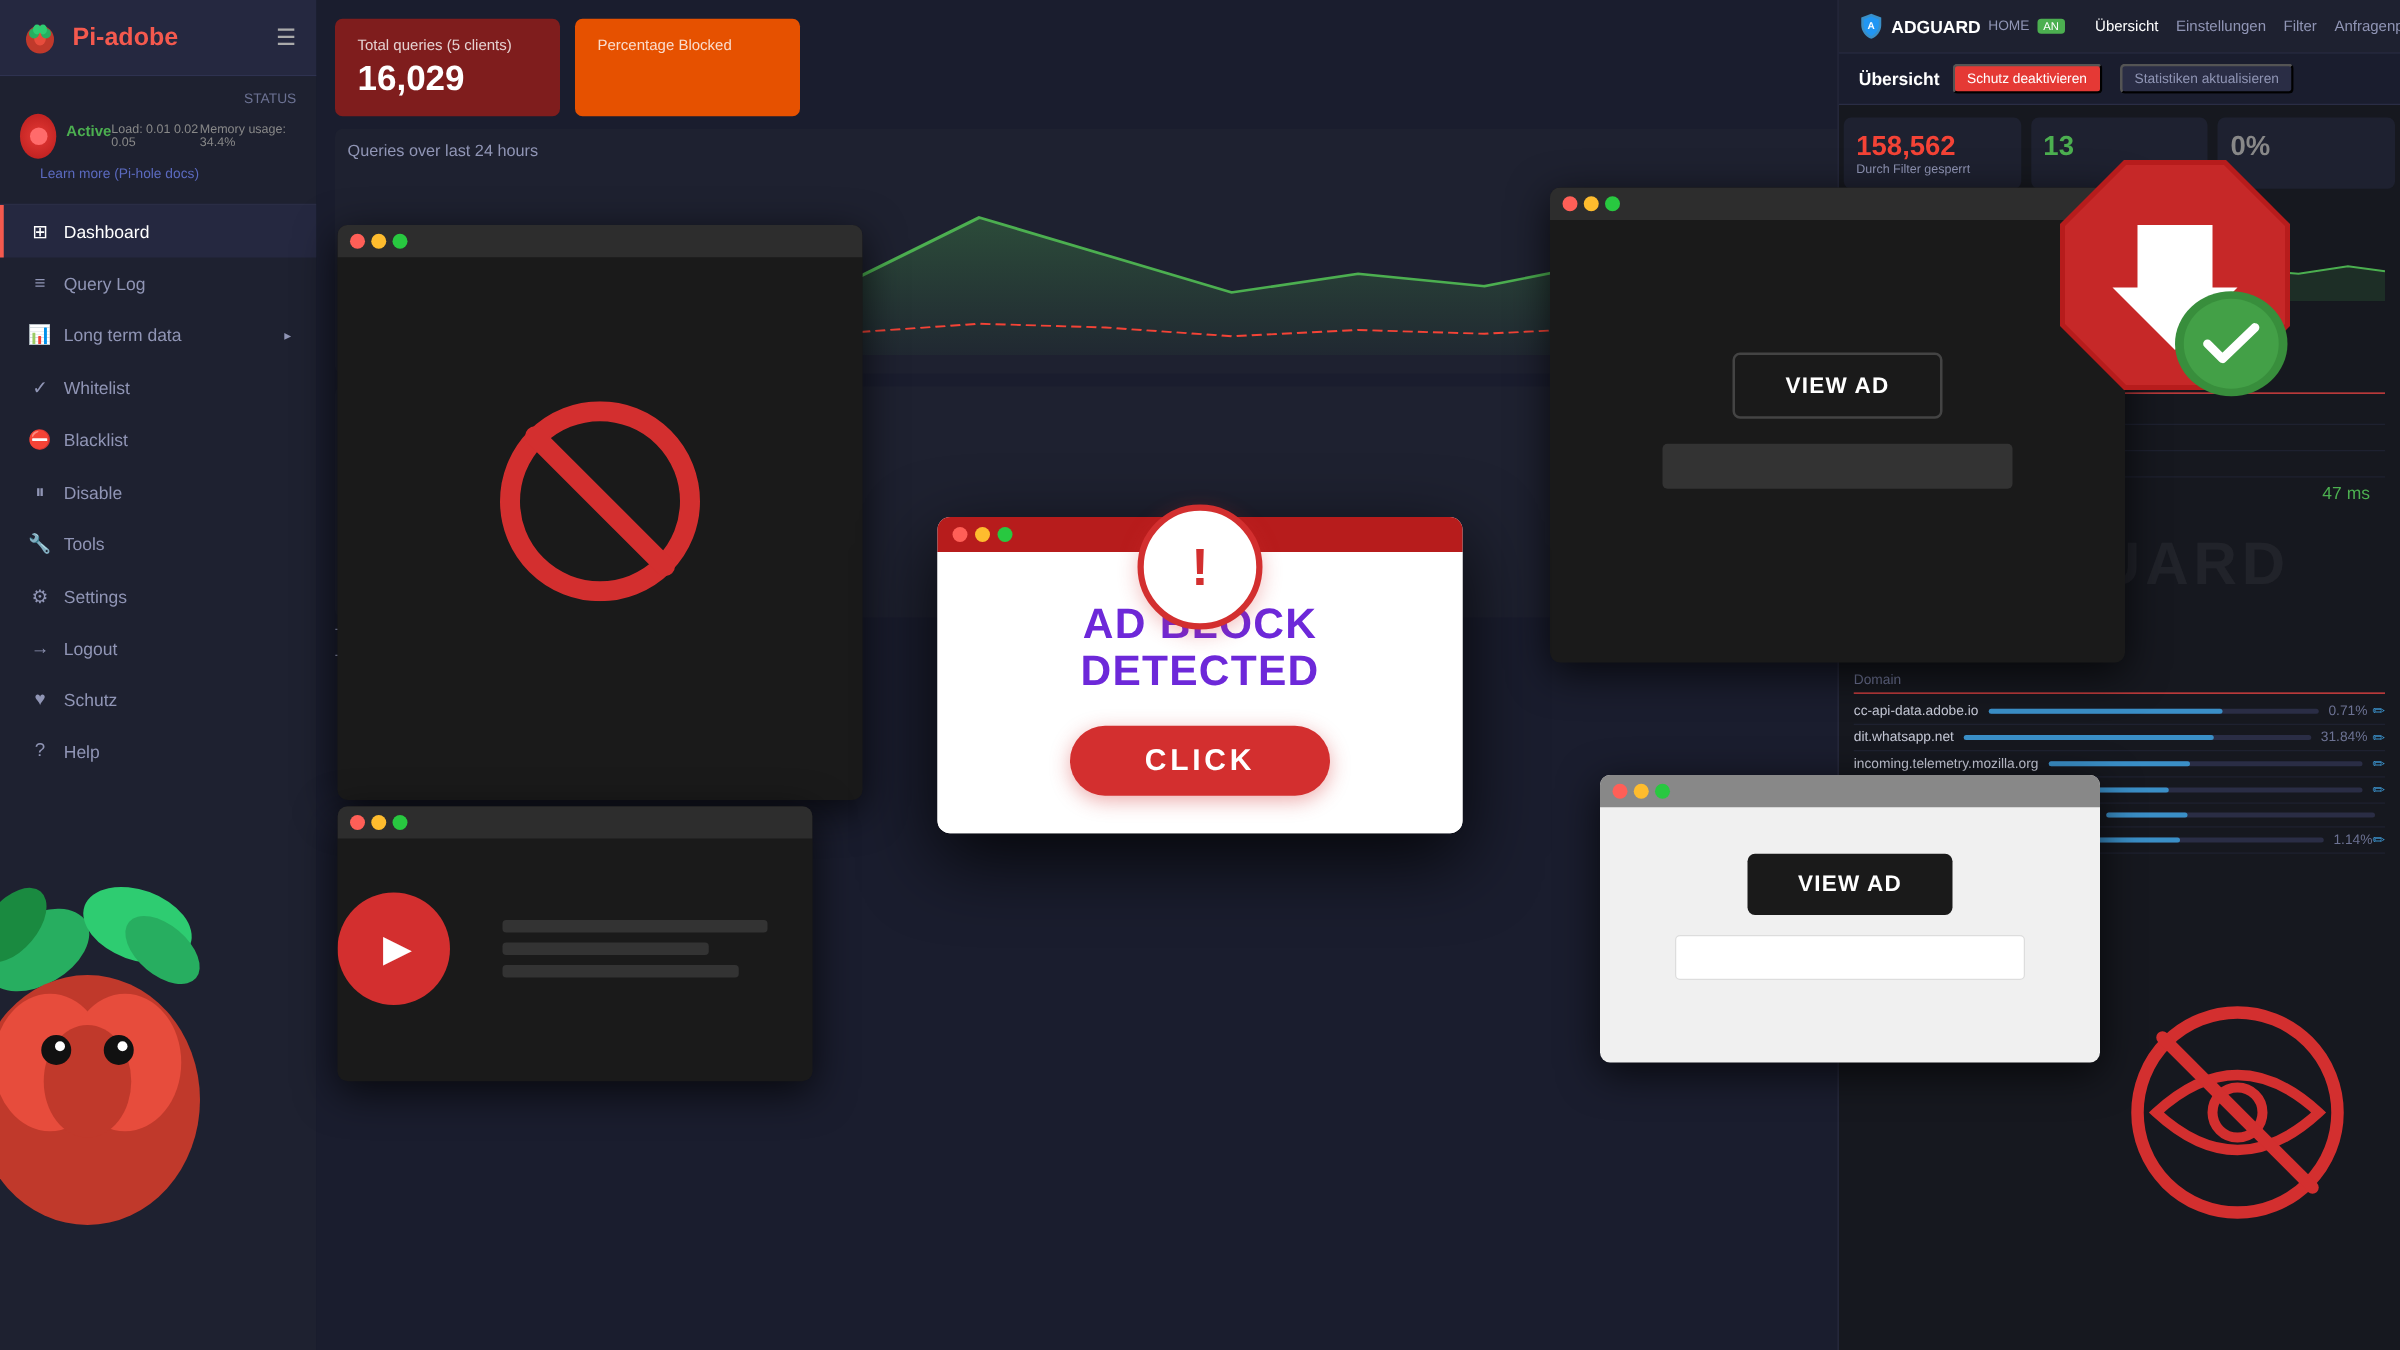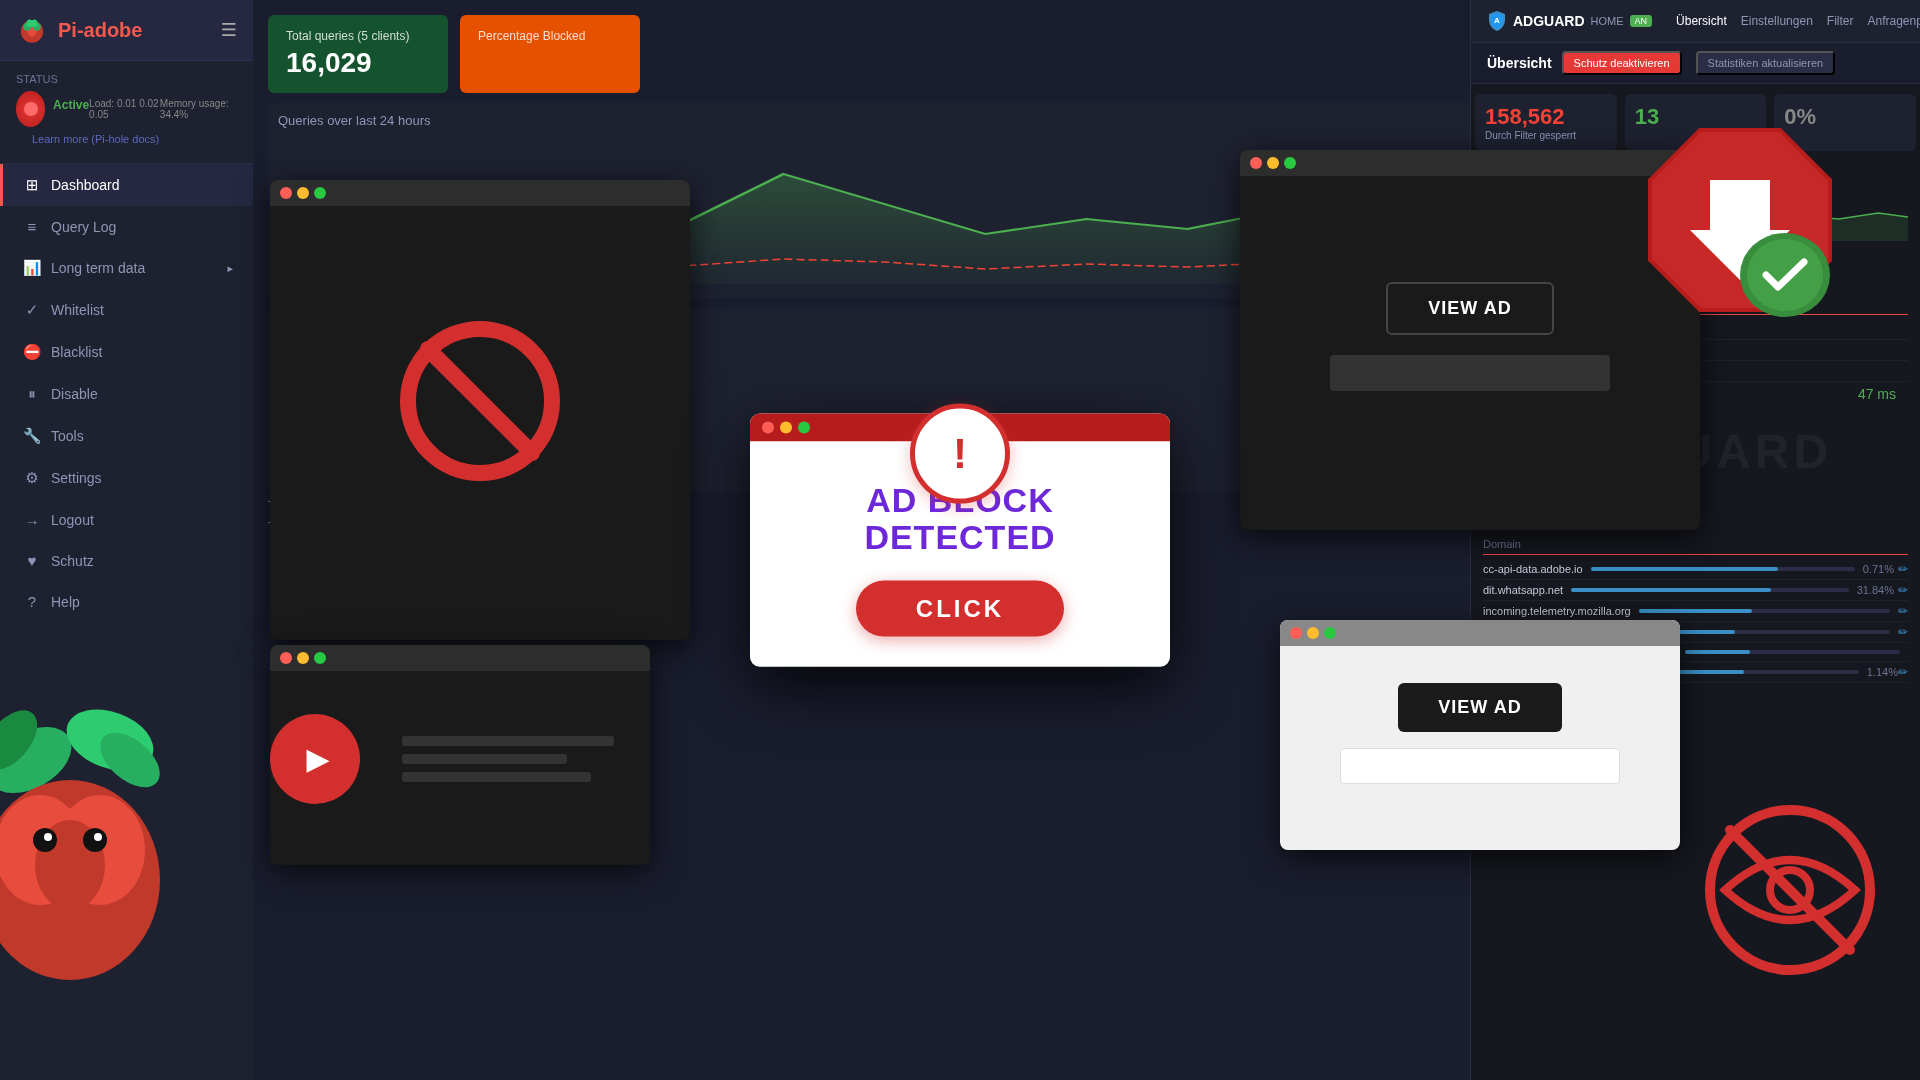--- a/index.html
+++ b/index.html
@@ -17,21 +17,21 @@
     #sidebar-logo {
       width: 32px; height: 32px;
     }
     #sidebar-title { color: #fff; font-size: 20px; font-weight: 300; }
     #sidebar-title span { font-weight: 700; color: #f4594e; }
     #hamburger { color: #aaa; font-size: 18px; margin-left: auto; cursor: pointer; }
 
     #status-box {
       padding: 12px 16px; background: #1e2130; border-bottom: 1px solid #2a2d45;
     }
-    #status-title { color: #6c7293; font-size: 11px; text-transform: uppercase; margin-bottom: 6px; }
+    #status-title { color: #6c7293; font-size: 11px; text-transform: uppercase; margin-bottom: 6px; text-align: right; }
     #status-row { display: flex; align-items: center; gap: 8px; }
     #status-indicator { width: 36px; height: 36px; border-radius: 50%; background: radial-gradient(circle, #e53935, #b71c1c); display: flex; align-items: center; justify-content: center; }
     #status-indicator-inner { width: 14px; height: 14px; border-radius: 50%; background: #ff6b6b; }
     #status-text { display: flex; flex-direction: row; }
     #status-active { color: #4caf50; font-size: 12px; font-weight: 600; }
     #status-load { color: #888; font-size: 10px; }
     #status-memory { color: #888; font-size: 10px; }
     #learn-link { color: #5b6abf; font-size: 11px; padding: 6px 16px; display: block; }
 
     .nav-item {
@@ -49,21 +49,21 @@
       background: #1a1d2e; z-index: 1; overflow: hidden;
     }
 
     
     #stats-row {
       display: flex; gap: 0; padding: 15px 15px 0;
     }
     .stat-card {
       border-radius: 6px; padding: 14px 18px; margin-right: 12px; min-width: 180px;
     }
-    .stat-card.green { background: #14532d; }
+    .stat-card.green { background: #7f1d1d; }
     .stat-card.blue { background: #1565c0; }
     .stat-card.orange { background: #e65100; }
     .stat-card-label { color: rgba(255,255,255,0.8); font-size: 12px; margin-bottom: 4px; }
     .stat-card-value { color: #fff; font-size: 28px; font-weight: 700; }
 
     
     #chart-area {
       margin: 10px 15px; background: #1e2130; border-radius: 6px; padding: 10px;
     }
     #chart-title { color: #9095b5; font-size: 13px; margin-bottom: 6px; }

